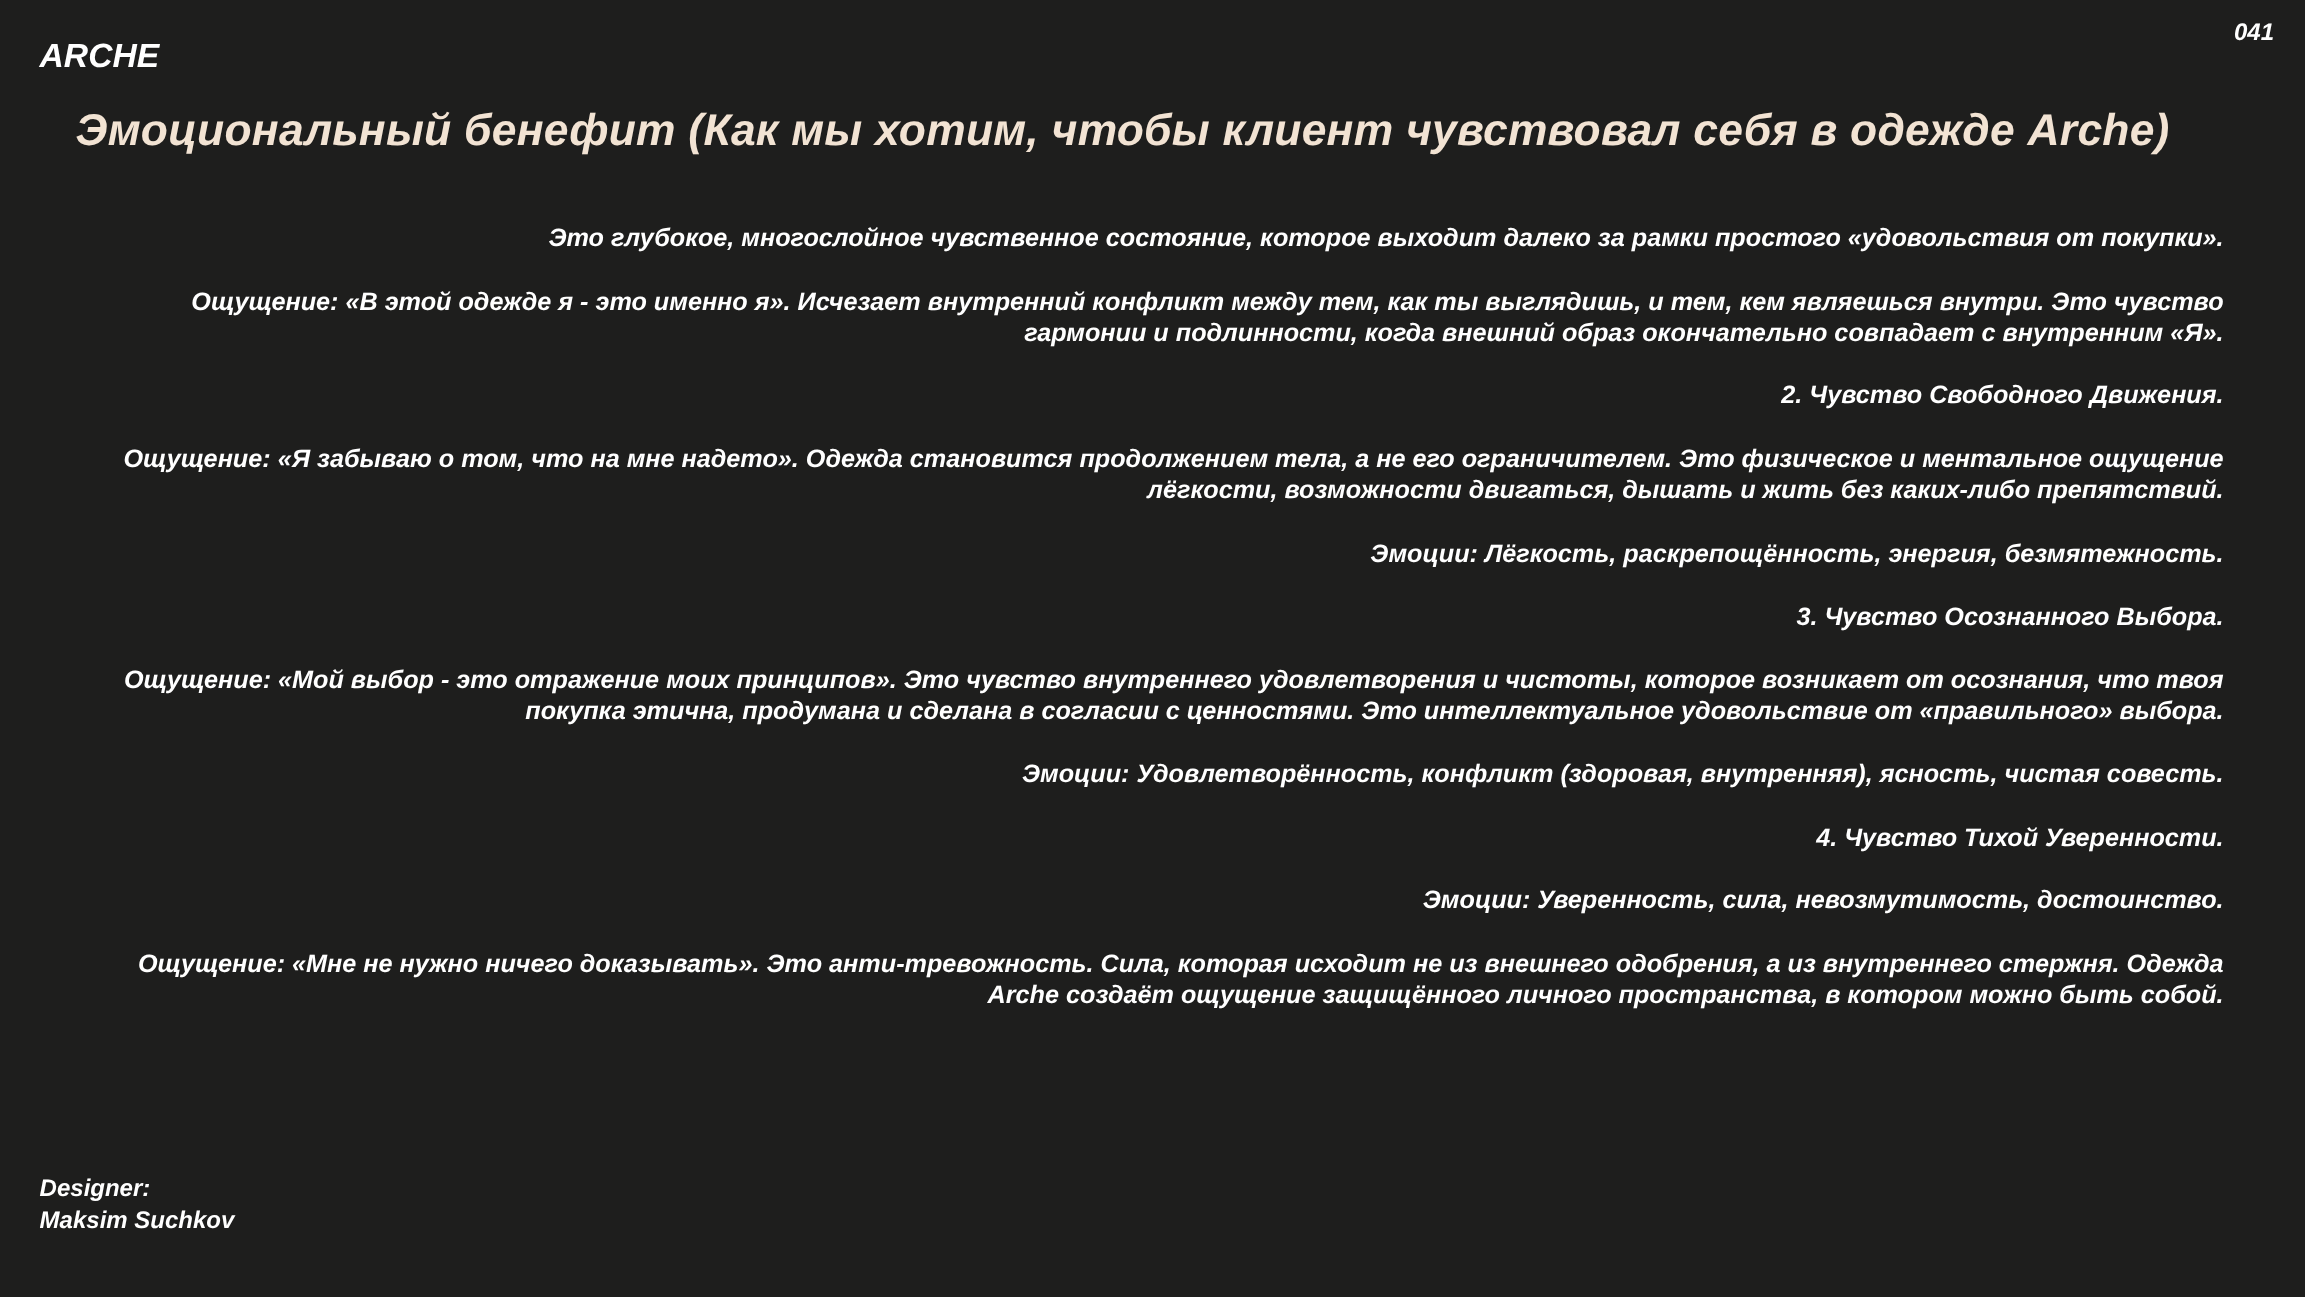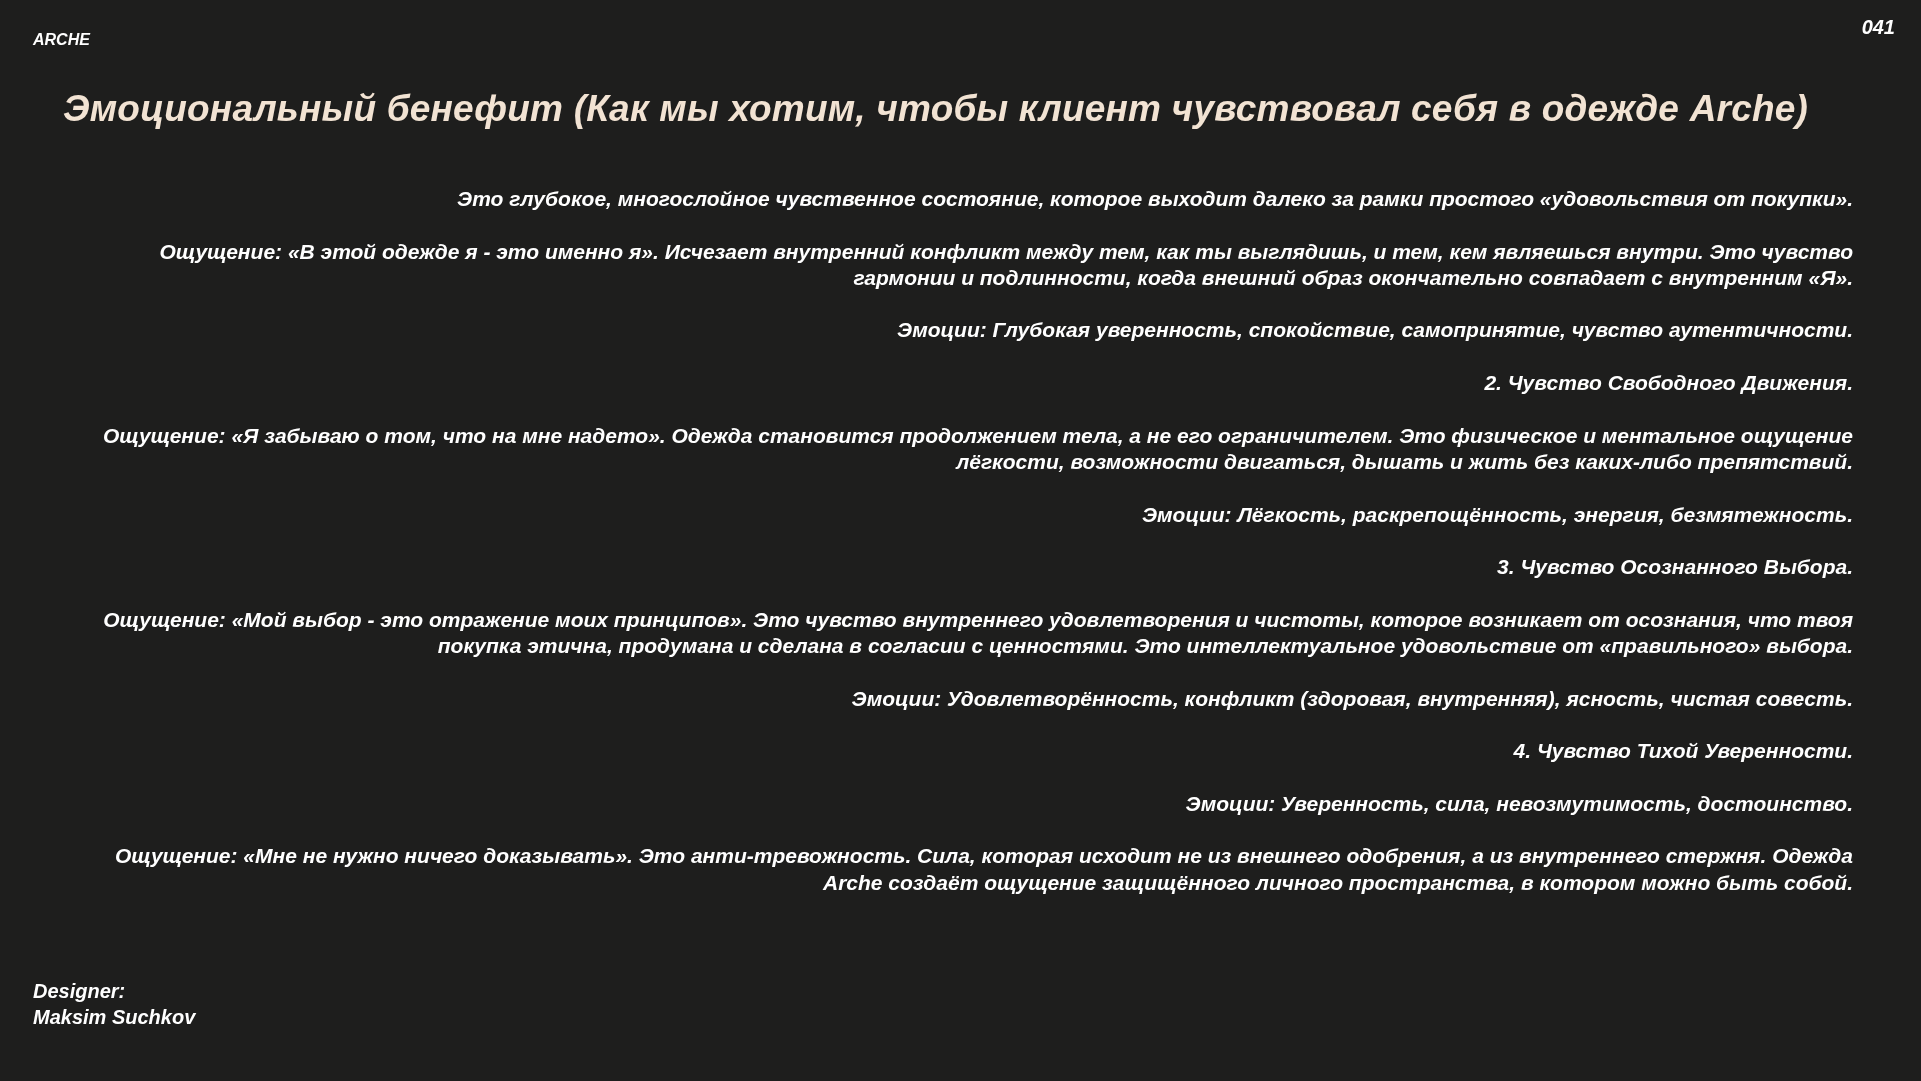--- a/index.html
+++ b/index.html
@@ -1,20 +1,20 @@
 <!DOCTYPE html>
 <html><head>
 <meta charset="utf-8">
 <style>
   html, body { margin:0; padding:0; }
   body {
     width:1921px; height:1081px; background:#1e1e1d; position:relative; overflow:hidden;
     font-family:"Liberation Sans", sans-serif; color:#ffffff;
   }
-  .brand { position:absolute; left:33px; top:31px; font-size:16px; font-weight:bold; font-style:italic; }
+  .brand { position:absolute; left:33px; top:31px; font-size:28px; font-weight:bold; font-style:italic; }
   .page-no { position:absolute; right:26px; top:16px; font-size:20px; font-weight:bold; font-style:italic; }
   .title {
     position:absolute; left:63px; top:88px; font-size:37px; font-weight:bold; font-style:italic;
     color:#f2e3d3; white-space:nowrap; letter-spacing:0.2px;
   }
   .body {
     position:absolute; left:63px; top:186px; width:1790px;
     font-size:21px; font-weight:bold; font-style:italic; line-height:26.3px;text-align:right;
   }
   .body p { margin:0 0 26.3px 0; }
@@ -25,21 +25,20 @@
 
 <div class="brand">ARCHE</div>
 <div class="page-no">041</div>
 
 <h1 class="title" style="margin:0;">Эмоциональный бенефит (Как мы хотим, чтобы клиент чувствовал себя в одежде Arche)</h1>
 
 <div class="body">
   <p>Это глубокое, многослойное чувственное состояние, которое выходит далеко за рамки простого «удовольствия от покупки».</p>
 
   <p>Ощущение: «В этой одежде я - это именно я». Исчезает внутренний конфликт между тем, как ты выглядишь, и тем, кем являешься внутри. Это чувство гармонии и подлинности, когда внешний образ окончательно совпадает с внутренним «Я».</p>
-  <p>Эмоции: Глубокая уверенность, спокойствие, самопринятие, чувство аутентичности.</p>
 
   <p>2. Чувство Свободного Движения.</p>
   <p>Ощущение: «Я забываю о том, что на мне надето». Одежда становится продолжением тела, а не его ограничителем. Это физическое и ментальное ощущение лёгкости, возможности двигаться, дышать и жить без каких-либо препятствий.</p>
   <p>Эмоции: Лёгкость, раскрепощённость, энергия, безмятежность.</p>
 
   <p>3. Чувство Осознанного Выбора.</p>
   <p>Ощущение: «Мой выбор - это отражение моих принципов». Это чувство внутреннего удовлетворения и чистоты, которое возникает от осознания, что твоя покупка этична, продумана и сделана в согласии с ценностями. Это интеллектуальное удовольствие от «правильного» выбора.</p>
   <p>Эмоции: Удовлетворённость, конфликт (здоровая, внутренняя), ясность, чистая совесть.</p>
 
   <p>4. Чувство Тихой Уверенности.</p>

